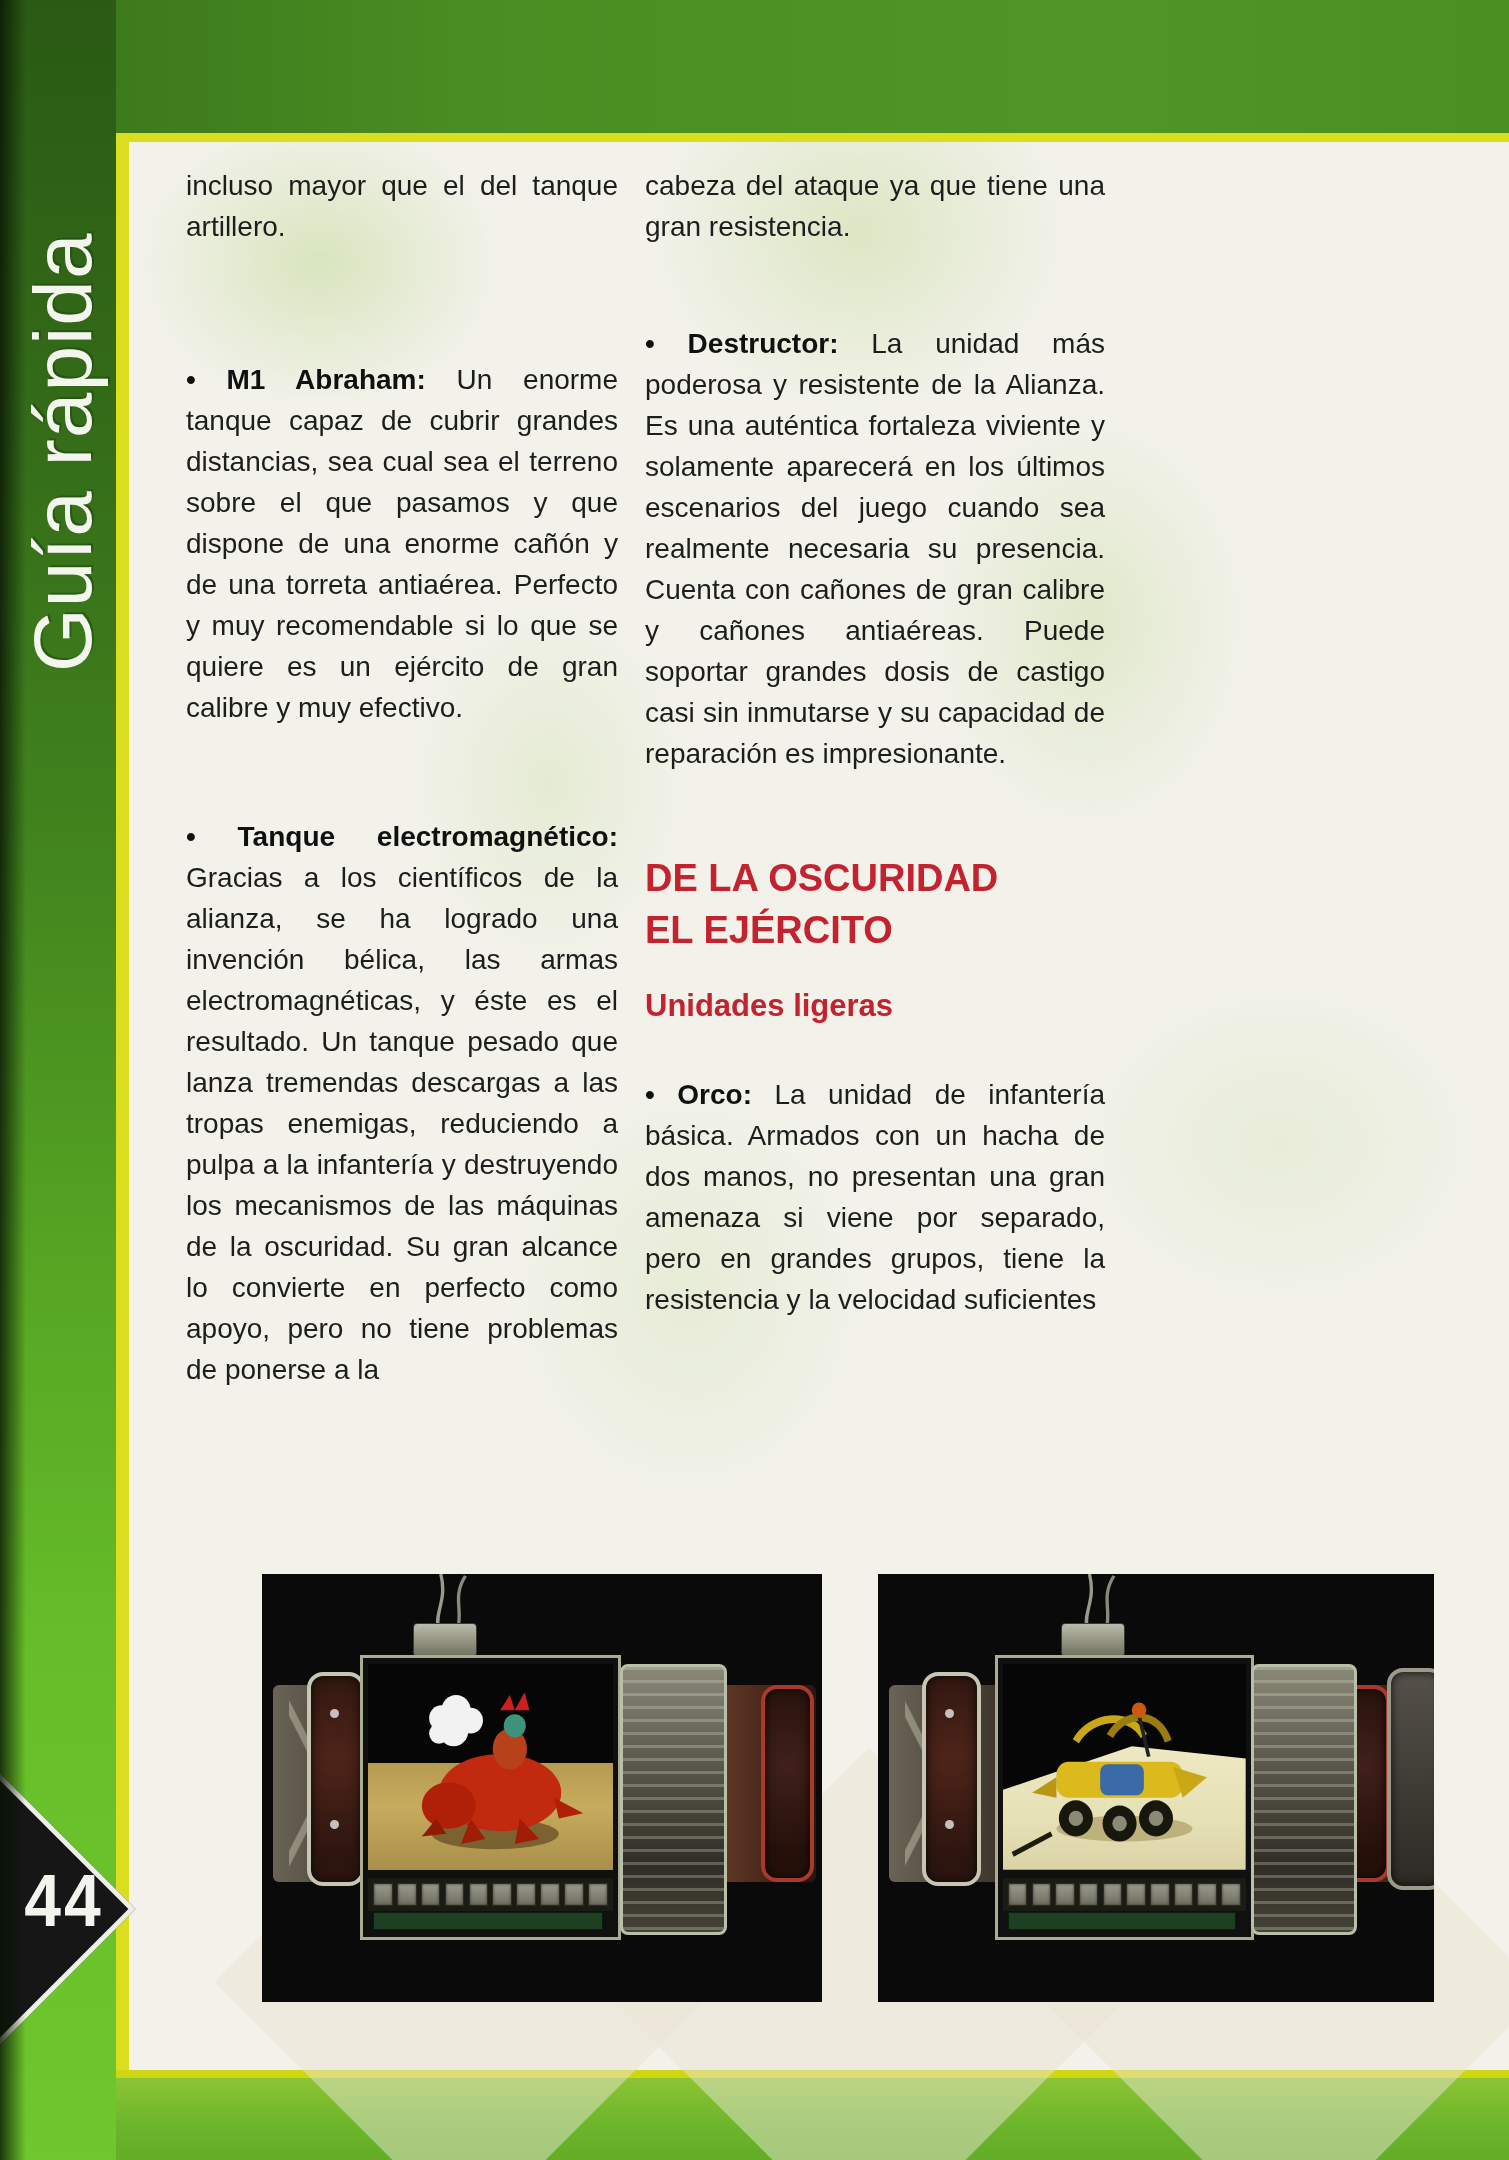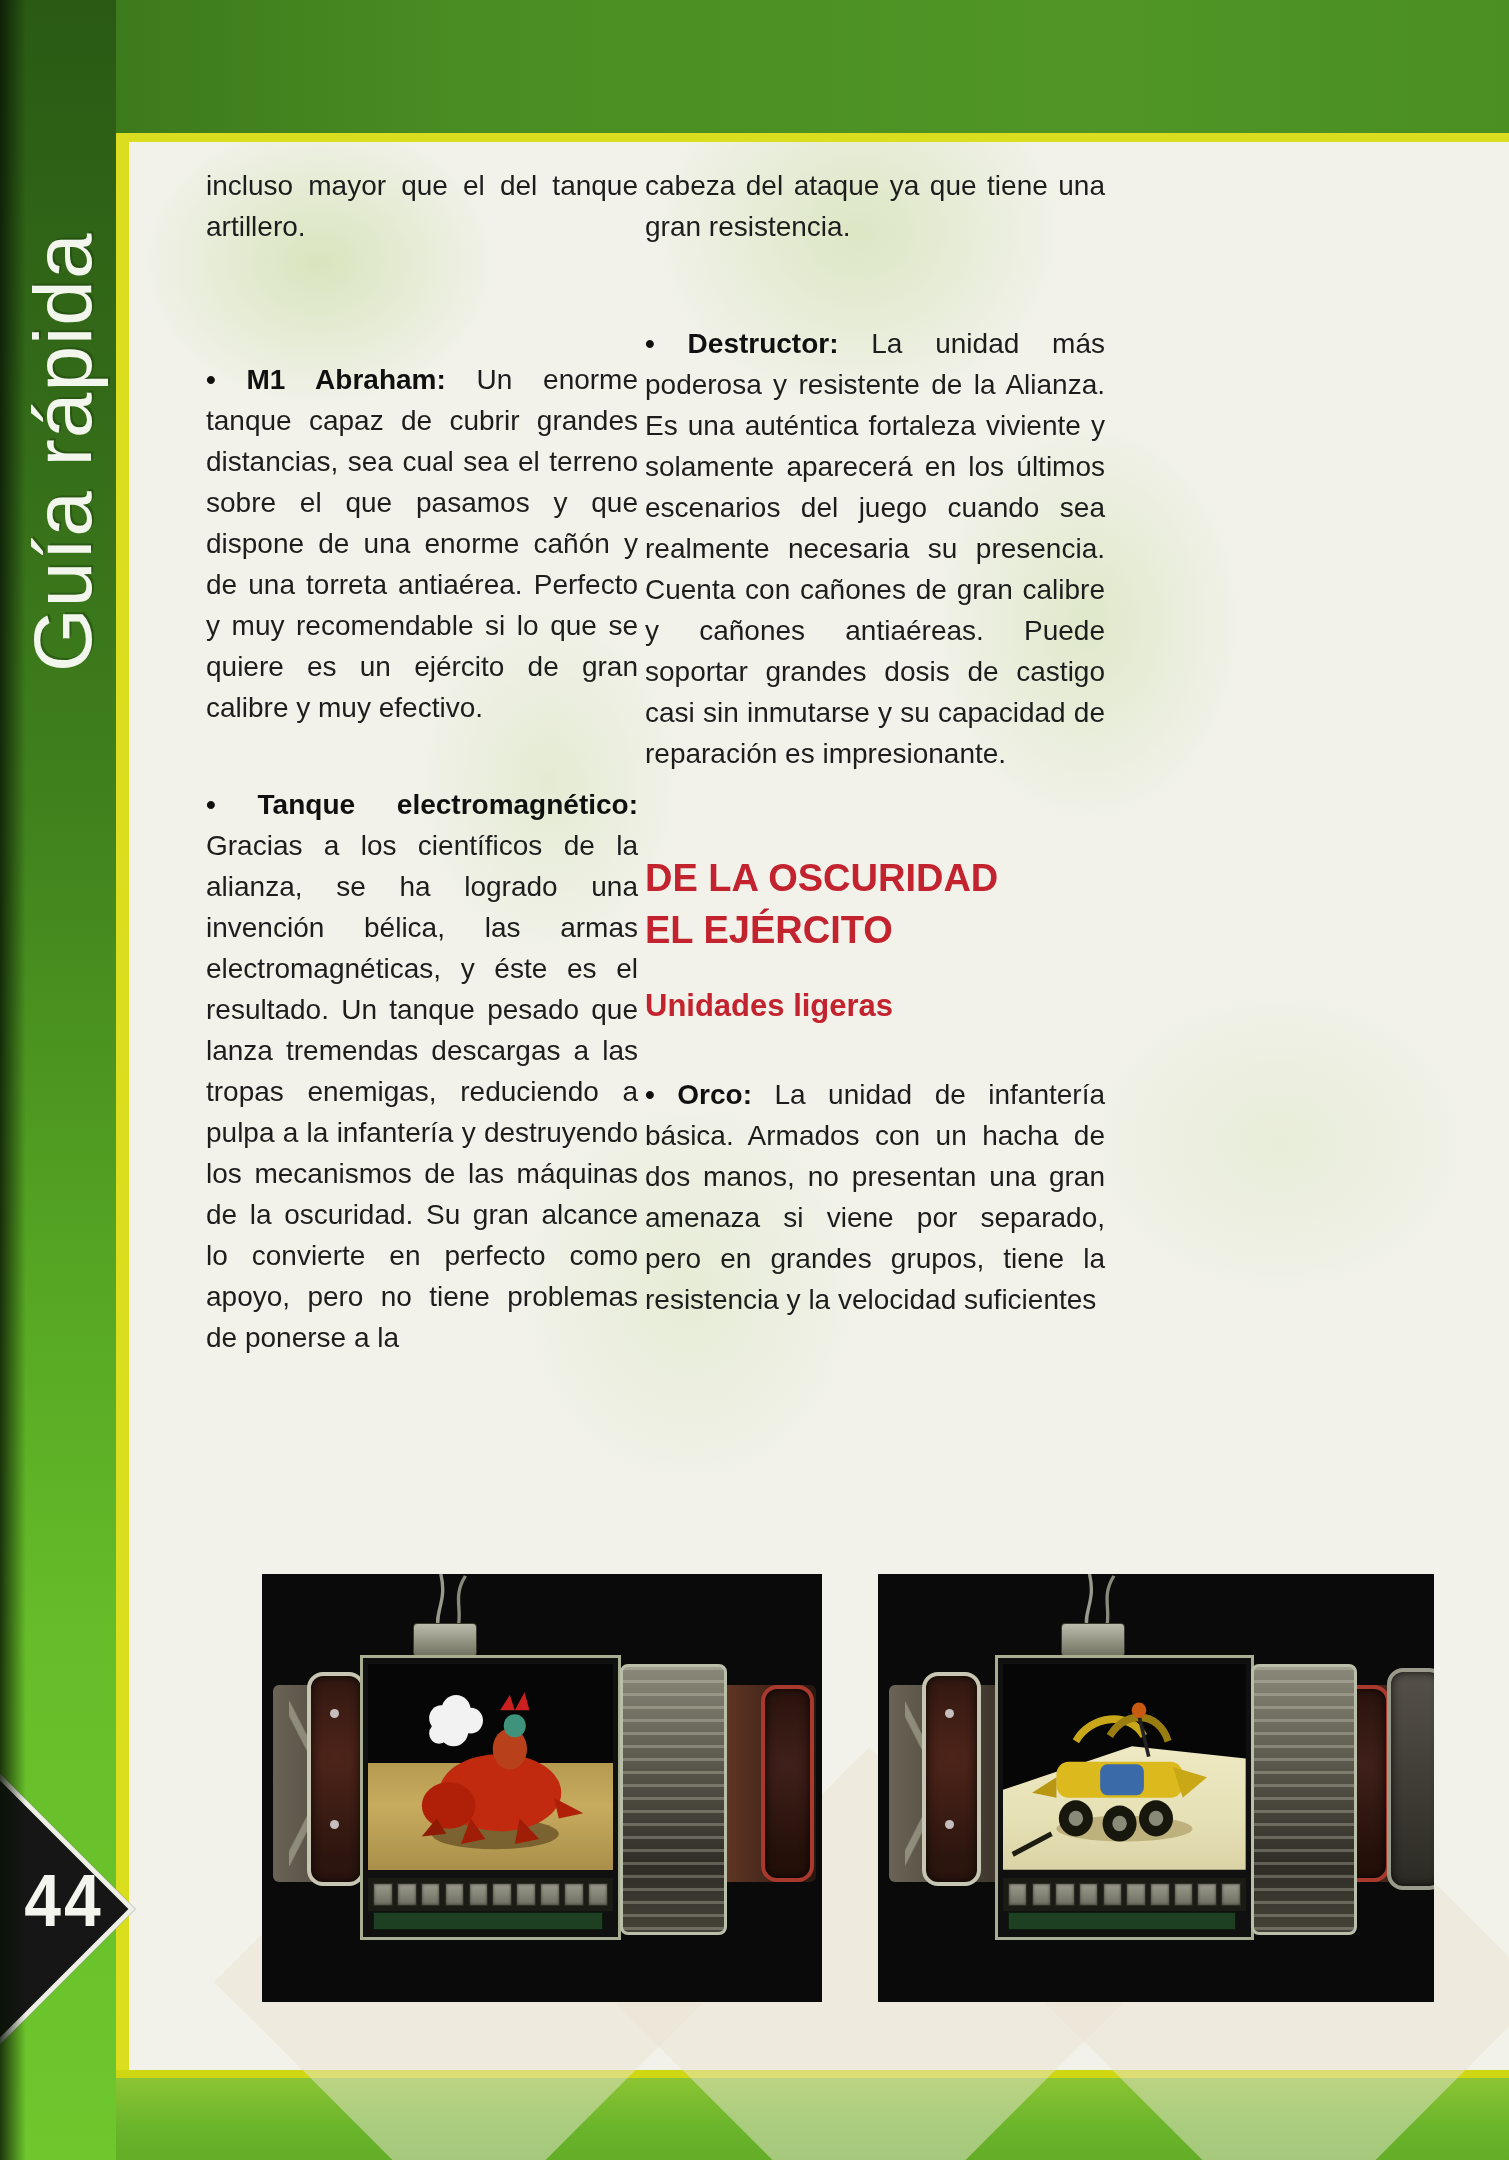--- a/index.html
+++ b/index.html
@@ -40,26 +40,26 @@
     text-shadow:2px 2px 0 rgba(25,60,10,.45);}
 
   
   .diamond{position:absolute;left:-118px;top:1804px;width:200px;height:200px;
     background:#161616;border:5px solid #eef0e6;transform:rotate(45deg);}
   .pagenum{position:absolute;left:14px;top:1862px;width:100px;text-align:center;
     font-size:66px;font-weight:bold;color:#f4f4ee;letter-spacing:3px;transform:scaleY(1.12);}
 
   
   .col{position:absolute;z-index:2;color:var(--c-text,#1d1d1d);}
-  .col-left{left:206px;top:165px;width:432px;}
+  .col-left{left:186px;top:165px;width:432px;}
   .col-right{left:645px;top:165px;width:460px;}
   .para{margin:0;font-size:28px;line-height:41px;text-align:justify;}
   .para .lead{font-weight:bold;color:#101010;}
   .gap-xl{margin-top:112px;}
-  .gap-lg{margin-top:56px;}
+  .gap-lg{margin-top:88px;}
   .gap-r1{margin-top:76px;}
   .section-heading{margin-top:78px;color:var(--c-accent_red,#c3232e);
     font-weight:bold;font-size:38px;line-height:52px;}
   .subheading{color:var(--c-accent_red,#c3232e);
     font-weight:bold;font-size:31px;}
   .para-orco{margin-top:50px;}
 
   
   .shot{position:absolute;top:1574px;height:428px;background:#0a0a0a;z-index:1;overflow:hidden;}
   .shot-left{left:262px;width:560px;}

